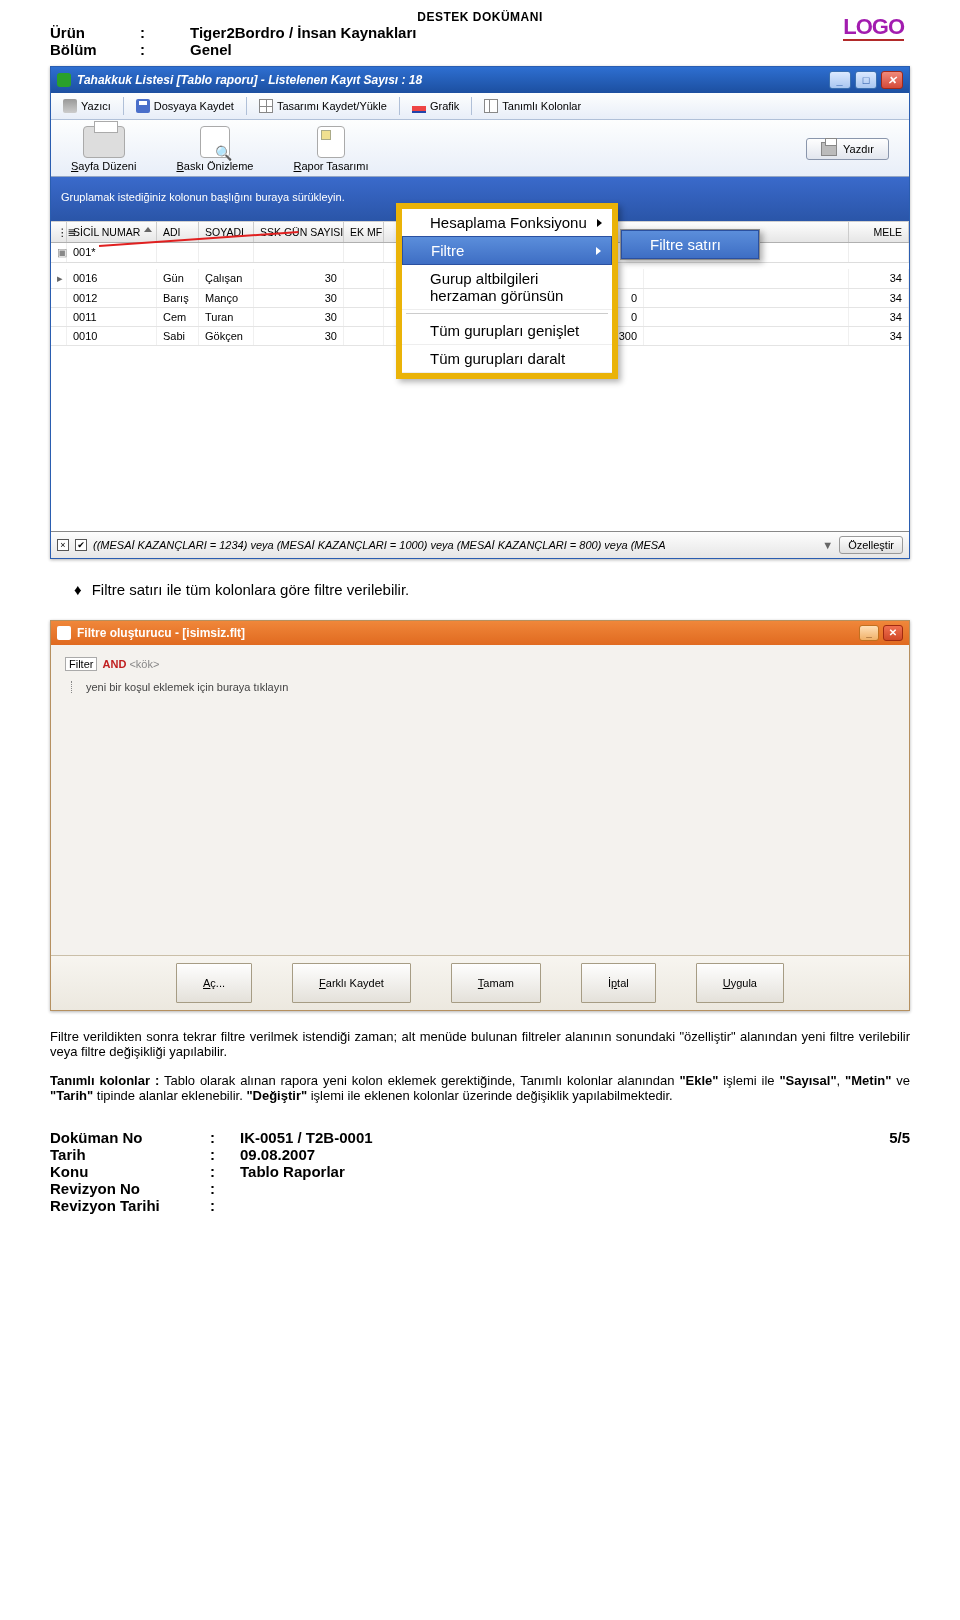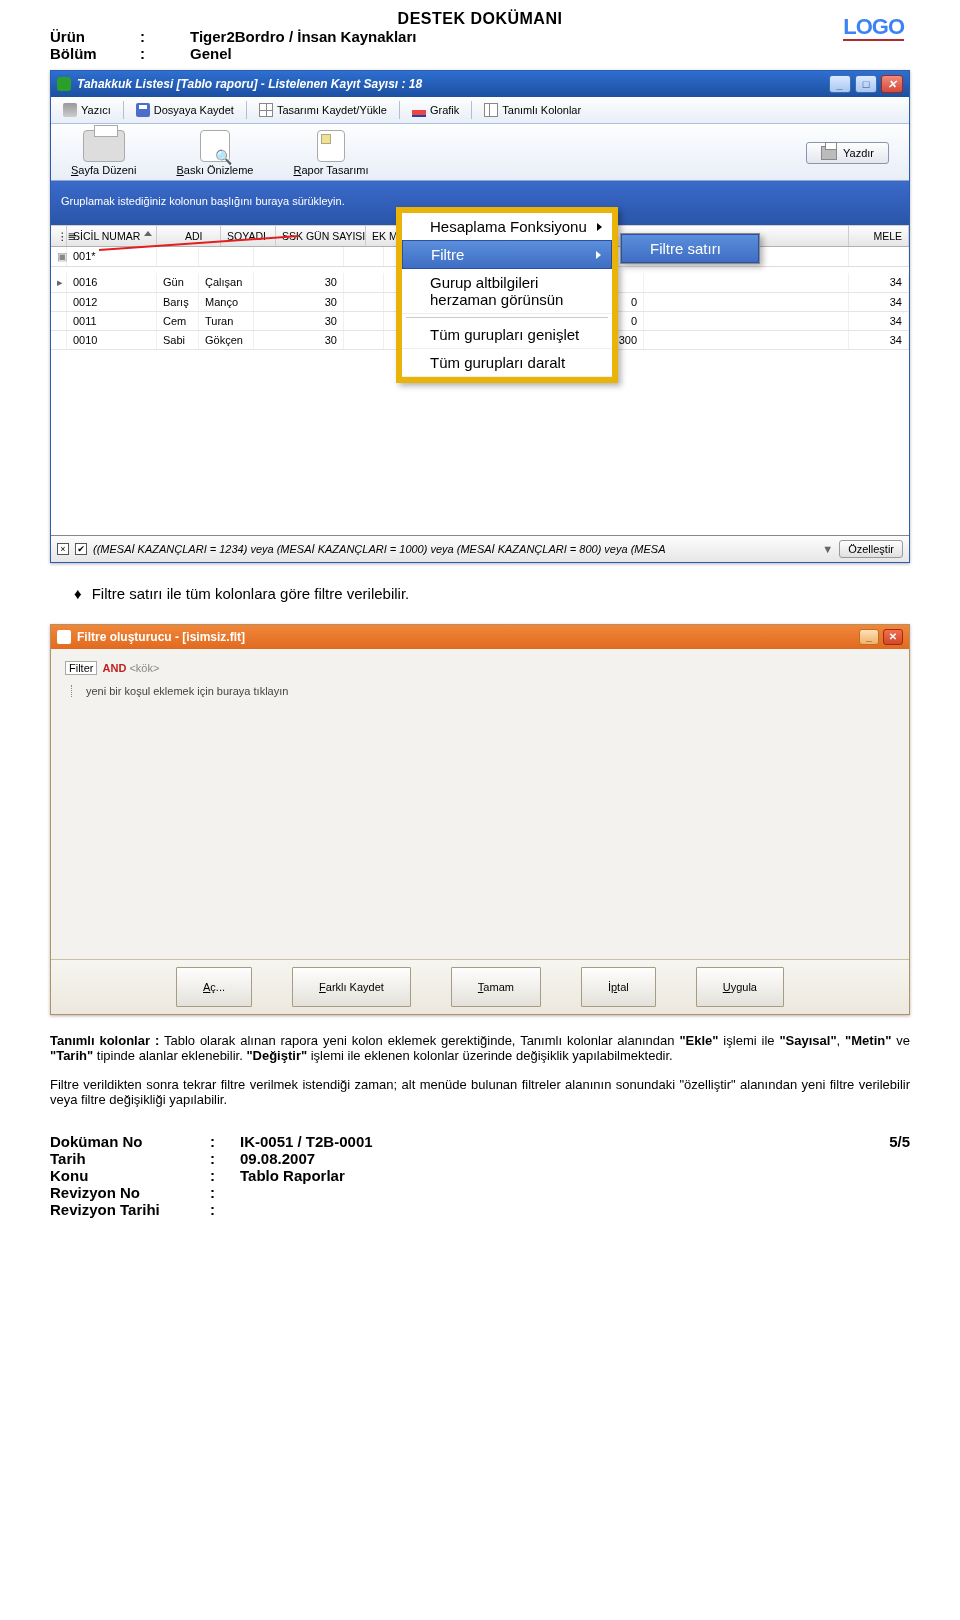--- a/index.html
+++ b/index.html
@@ -1,27 +1,27 @@
 <!DOCTYPE html>
 <html><head>
 <meta charset="utf-8">
 <style>
   * { box-sizing: border-box; margin: 0; padding: 0; }
   body { font-family: Arial, sans-serif; font-size: 13px; width: 960px; background: #fff; color: #000; }
   .page { padding: 10px 50px 30px 50px; }
 
   
   .doc-header { position: relative; margin-bottom: 8px; }
-  .doc-title { text-align: center; font-weight: bold; font-size: 16px; font-family: "Arial Black", Arial, sans-serif; letter-spacing: 0.5px; }
+  .doc-title { text-align: center; font-weight: bold; font-size: 12px; font-family: "Arial Black", Arial, sans-serif; letter-spacing: 0.5px; }
   .meta-rows { font-size: 15px; font-weight: bold; font-family: "Arial Black", Arial, sans-serif; }
   .meta-row { display: flex; }
   .meta-label { width: 90px; }
   .meta-colon { width: 50px; }
   .logo { position: absolute; right: 0; top: 2px; padding: 2px 6px; }
-  .logo-text { font-family: "Arial Black", Arial, sans-serif; font-weight: 900; font-size: 22px; color: #3b82f6; letter-spacing: -1px; border-bottom: 2px solid #b22a2a; margin-left: 24px; }
+  .logo-text { font-family: "Arial Black", Arial, sans-serif; font-weight: 900; font-size: 22px; color: #a21caf; letter-spacing: -1px; border-bottom: 2px solid #b22a2a; margin-left: 24px; }
 
   
   .win1 { border: 1px solid #2a5db0; background: #fff; font-size: 11px; font-family: Tahoma, Arial, sans-serif; margin-bottom: 20px; box-shadow: 0 1px 3px rgba(0,0,0,.3); }
   .titlebar { display: flex; align-items: center; background: linear-gradient(#2e6fd1, #1c4fa0); color: #fff; padding: 4px 6px; font-weight: bold; font-size: 12px; font-style: italic; }
   .titlebar .icon { width: 14px; height: 14px; background:#2aa02a; border-radius:3px; margin-right:6px; display:inline-block; }
   .titlebar .spacer { flex: 1; }
   .win-btn { width: 22px; height: 18px; margin-left: 4px; background: linear-gradient(#dbe9ff,#a9c6f0); border:1px solid #3a6fb0; border-radius:3px; display:flex; align-items:center; justify-content:center; color:#1c4fa0; font-weight:bold; font-size:11px; }
   .win-btn.close { background: linear-gradient(#f08a7a,#d44a3a); color:#fff; border-color:#a02a1a; }
 
   .toolbar1 { display: flex; align-items:center; gap: 2px; background: linear-gradient(#fdfefe,#e8eef8); border-bottom:1px solid #b0c0d8; padding: 4px 6px; }
@@ -51,21 +51,21 @@
   .yazdir-wrap { margin-left:auto; align-self:center; }
   .yazdir-btn { display:flex; align-items:center; gap:6px; padding:3px 14px; background:linear-gradient(#fefefe,#e2e6ee); border:1px solid #8a96ac; border-radius:3px; }
   .yazdir-btn .yi { width:16px;height:14px;background:#bbb;border:1px solid #888;position:relative;}
   .yazdir-btn .yi::before{content:"";position:absolute;top:-5px;left:3px;width:10px;height:6px;background:#fff;border:1px solid #888;}
 
   .group-bar { background: linear-gradient(#3a6acb,#2a55a8); color:#fff; padding:14px 10px 18px 10px; font-size:11px; position:relative; }
 
   .grid-area { position:relative; background:#fff; min-height:310px; }
   .grid-header { display:flex; background:linear-gradient(#fdfdfd,#e6e6e6); border-top:1px solid #d0d0d0; border-bottom:1px solid #b0b0b0; font-size:10.5px; }
   .gh { padding:4px 6px; border-right:1px solid #ccc; white-space:nowrap; position:relative; }
-  .gh.sicil{width:90px;} .gh.adi{width:42px;margin-left:22px;} .gh.soyadi{width:55px;}
+  .gh.sicil{width:90px;} .gh.adi{width:42px;} .gh.soyadi{width:55px;}
   .gh.ssk{width:90px;text-align:right;} .gh.ek{width:40px;}
   .gh.filler{flex:1;} .gh.mele{width:60px;text-align:right;}
   .gh .arrow { position:absolute; right:4px; top:5px; width:0;height:0;border-left:4px solid transparent;border-right:4px solid transparent;border-bottom:5px solid #666;}
 
   .filter-row { display:flex; border-bottom:1px solid #ddd; font-size:11px; }
   .filter-row .fc { padding:3px 6px; border-right:1px solid #eee; }
   .fc.handle{width:16px;text-align:center;color:#888;}
   .fc.sicil{width:90px;color:#000;} .fc.adi{width:42px;} .fc.soyadi{width:55px;}
   .fc.ssk{width:90px;} .fc.ek{width:40px;} .fc.filler{flex:1;} .fc.mele{width:60px;}
 
@@ -342,26 +342,26 @@
 
     <div class="btn-row">
       <span class="fb"><span class="u">A</span>ç...</span>
       <span class="fb"><span class="u">F</span>arklı Kaydet</span>
       <span class="fb"><span class="u">T</span>amam</span>
       <span class="fb">İ<span class="u">p</span>tal</span>
       <span class="fb"><span class="u">U</span>ygula</span>
     </div>
   </div>
 
+  <p class="para">Filtre verildikten sonra tekrar filtre verilmek istendiği zaman; alt menüde bulunan filtreler alanının sonundaki "özelliştir" alanından yeni filtre verilebilir veya filtre değişikliği yapılabilir.</p>
+
   <p class="para">
     <b>Tanımlı kolonlar :</b><span> Tablo olarak alınan rapora yeni kolon eklemek gerektiğinde, Tanımlı kolonlar alanından </span><b>"Ekle"</b><span> işlemi ile </span><b>"Sayısal"</b><span>, </span><b>"Metin"</b><span> ve </span><b>"Tarih"</b><span> tipinde alanlar eklenebilir. </span><b>"Değiştir"</b><span> işlemi ile eklenen kolonlar üzerinde değişiklik yapılabilmektedir.</span>
   </p>
 
-  <p class="para">Filtre verildikten sonra tekrar filtre verilmek istendiği zaman; alt menüde bulunan filtreler alanının sonundaki "özelliştir" alanından yeni filtre verilebilir veya filtre değişikliği yapılabilir.</p>
-
   <div class="footer">
     <div class="footer-row">
       <span class="fl">Doküman No</span>
       <span class="fc2">:</span>
       <span>IK-0051  / T2B-0001</span>
       <span class="pagen">5/5</span>
     </div>
     <div class="footer-row">
       <span class="fl">Tarih</span>
       <span class="fc2">:</span>

